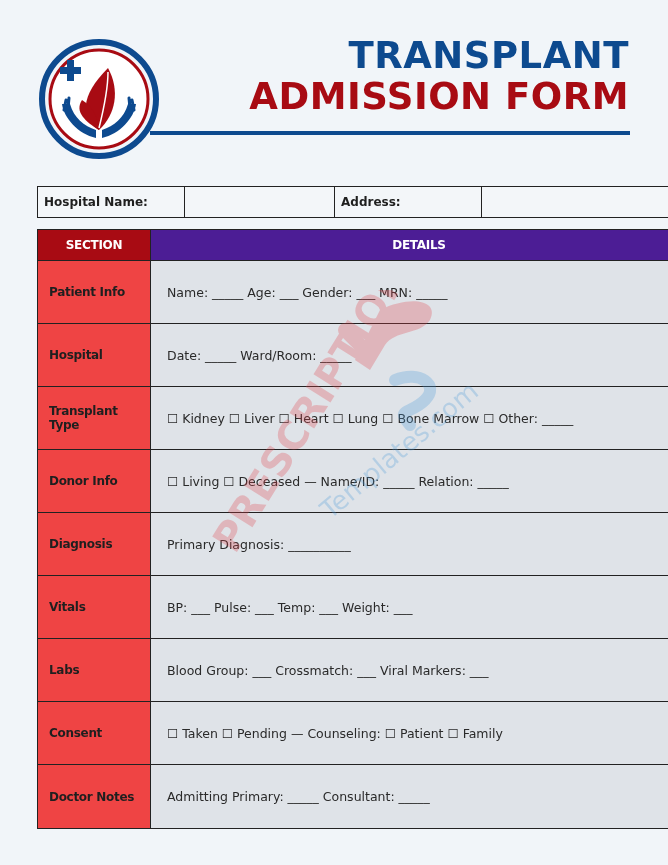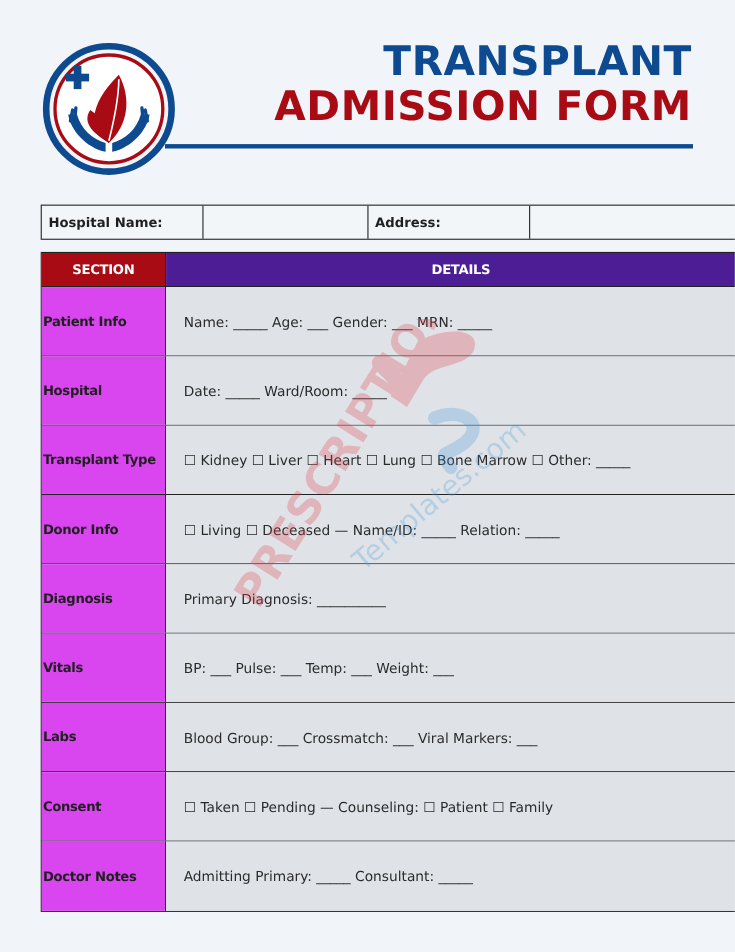--- a/index.html
+++ b/index.html
@@ -17,21 +17,21 @@
   .hosp .c:last-child { border-right: none; }
   .hosp .c1 { width: 147px; } .hosp .c2 { width: 150px; } .hosp .c3 { width: 147px; } .hosp .c4 { flex: 1; }
 
   .tbl { position: absolute; left: 37px; top: 229px; width: 651px; border: 1.5px solid #222; border-collapse: collapse; }
   .tbl .hdr { display: flex; height: 31px; border-bottom: 1.5px solid #222; }
   .tbl .hdr div { display: flex; align-items: center; justify-content: center; color: #fff; font-weight: bold; font-size: 12px; letter-spacing: -0.3px; }
   .tbl .hdr .h1 { width: 113px; background: #a80b13; border-right: 1.5px solid #222; }
   .tbl .hdr .h2 { flex: 1; background: #4c1d95; }
   .row { display: flex; height: 63px; border-bottom: 1.5px solid #222; }
   .row:last-child { border-bottom: none; }
-  .row .sec { width: 113px; background: #d946ef; border-right: 1.5px solid #222; display: flex; align-items: center; padding-left: 1px; font-size: 12px; font-weight: bold; color: #1f1f1f; letter-spacing: -0.3px; }
+  .row .sec { width: 113px; background: #ef4444; border-right: 1.5px solid #222; display: flex; align-items: center; padding-left: 11px; font-size: 12px; font-weight: bold; color: #1f1f1f; letter-spacing: -0.3px; }
   .row .det { flex: 1; background: #dfe3e8; display: flex; align-items: center; padding-left: 16px; font-size: 12.5px; color: #2a2a2a; white-space: pre; }
 
   .wm { position: absolute; left: 180px; top: 290px; width: 330px; height: 280px; pointer-events: none; }
 </style>
 </head>
 <body>
 
 <svg class="logo" viewBox="0 0 122 122">
   <circle cx="61" cy="61" r="57" fill="none" stroke="#0d4a8f" stroke-width="6"></circle>
   <circle cx="61" cy="61" r="49" fill="#ffffff" stroke="#a80b13" stroke-width="3"></circle>

